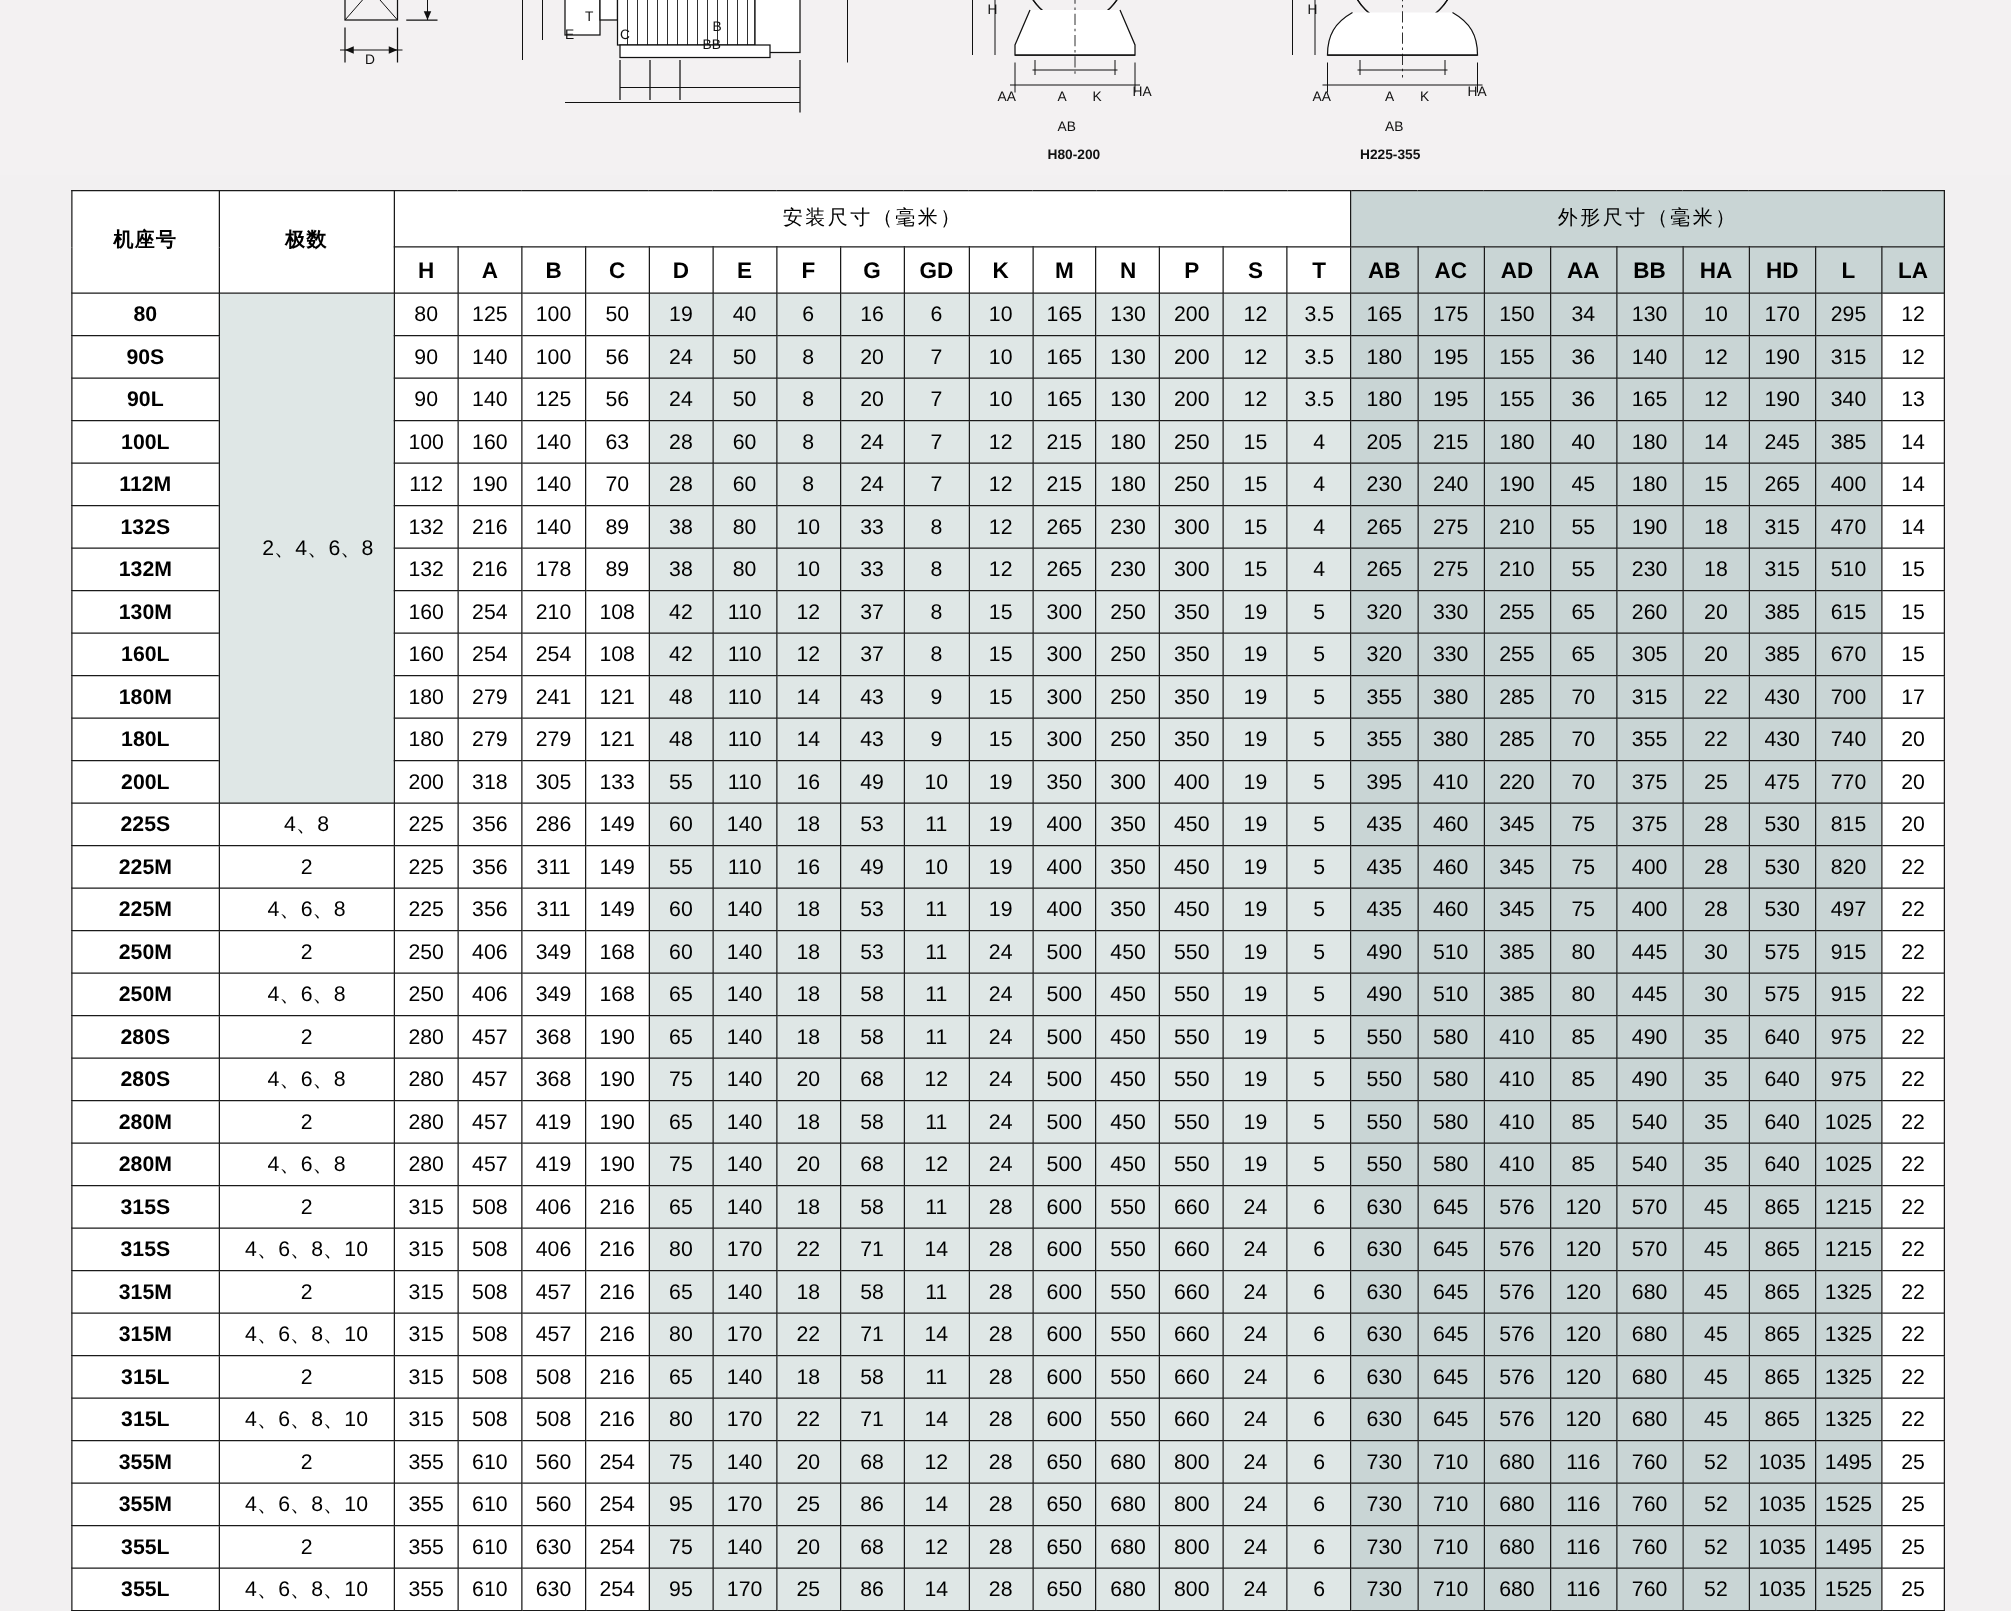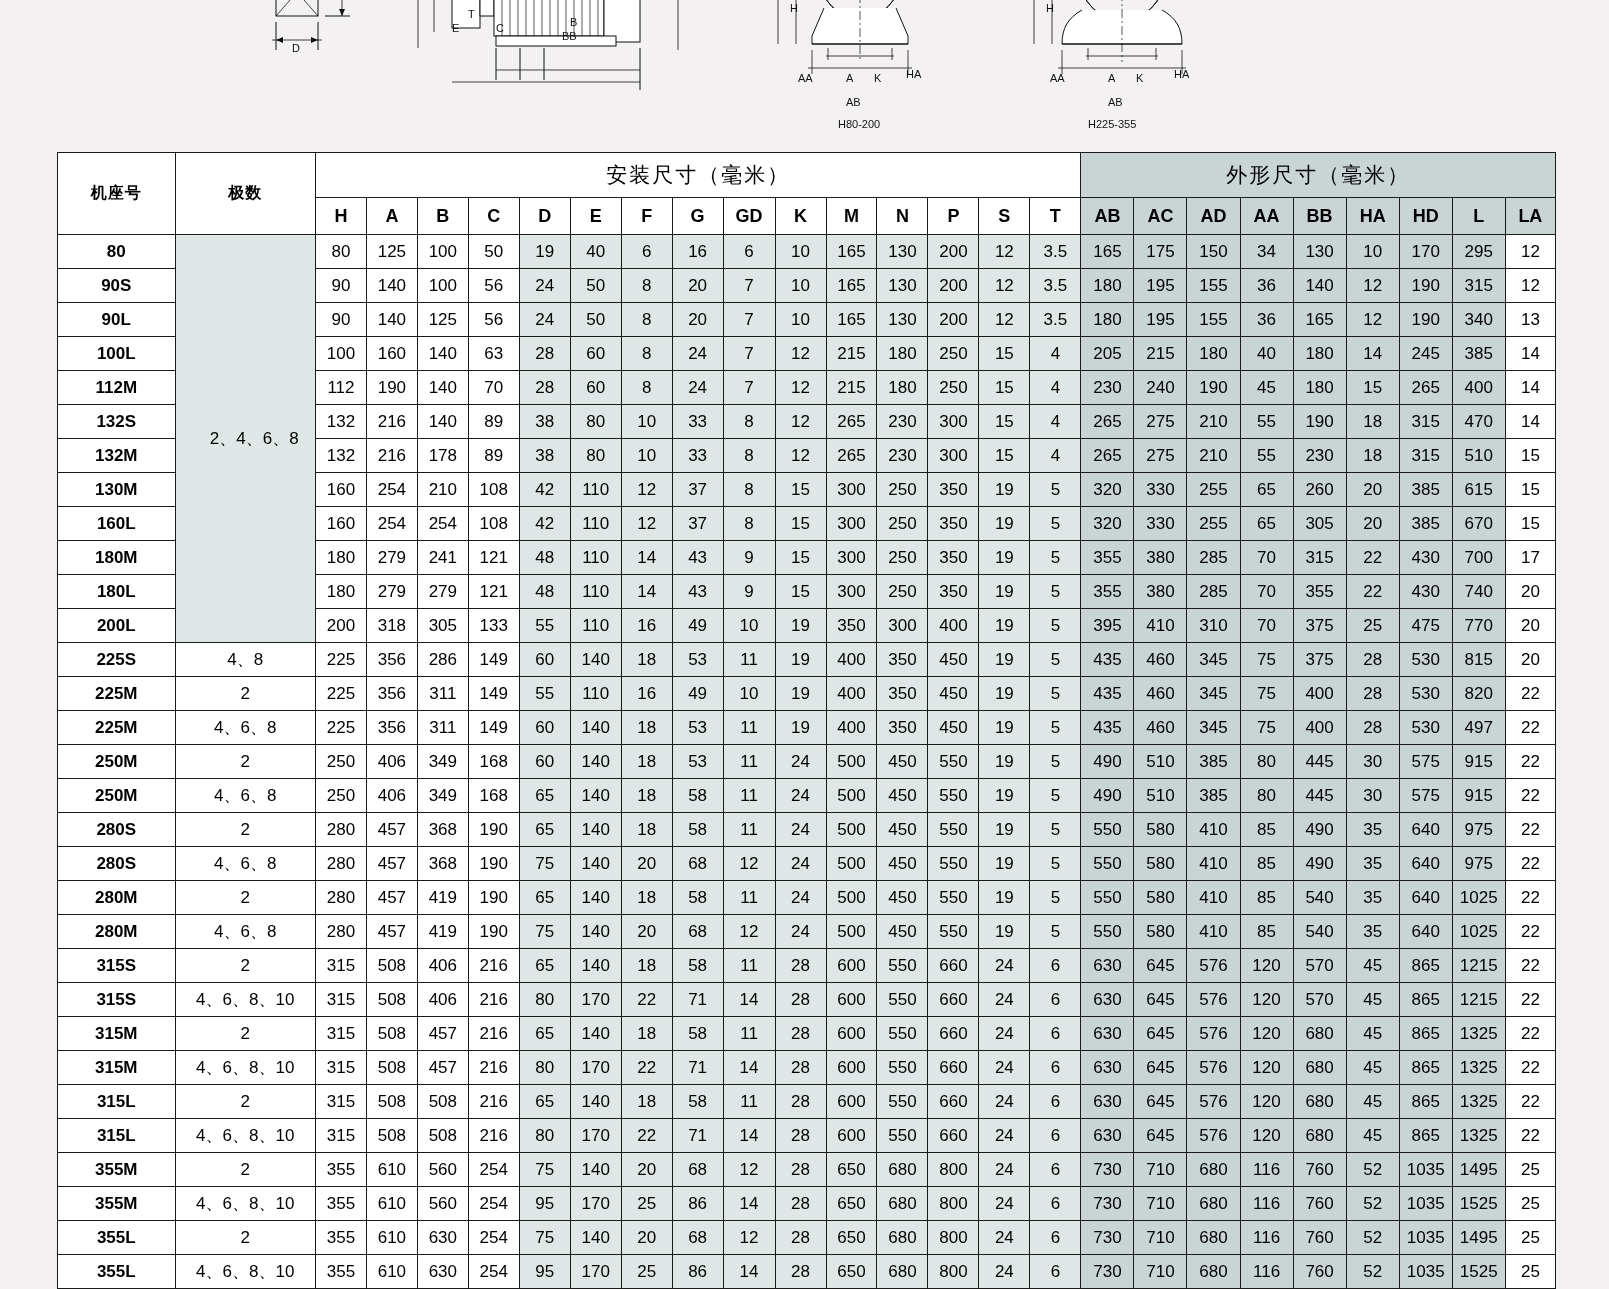--- a/index.html
+++ b/index.html
@@ -32,21 +32,21 @@
   .dwg {
     position: absolute;
     font-family: "Liberation Sans", sans-serif;
     font-size: 10px;
     color: #111;
   }
   .dwg svg { display: block; }
   .dwg-cap {
     position: absolute;
     font-size: 11px;
-    font-weight: normal;
+    font-weight: bold;
     letter-spacing: 0px;
     color: #111;
     white-space: nowrap;
   }
 
   
   #table-wrap {
     position: absolute;
     left: 57px;
     top: 152px;
@@ -64,21 +64,21 @@
     vertical-align: middle;
     font-size: 17px;
     font-family: "Liberation Sans", sans-serif;
     color: #000;
     padding: 0;
     height: 33px;
     line-height: 1.05;
     background: #ffffff;
   }
   table.spec th.hdr-group {
-    font-size: 21px;
+    font-size: 16px;
     font-weight: normal;
     letter-spacing: 2px;
     height: 44px;
   }
   table.spec th.hdr-col {
     font-size: 18px;
     font-weight: bold;
     height: 36px;
   }
   table.spec th.hdr-side {
@@ -620,21 +620,21 @@
             <td class="sh-light">49</td>
             <td class="sh-light">10</td>
             <td class="sh-light">19</td>
             <td class="sh-light">350</td>
             <td class="sh-light">300</td>
             <td class="sh-light">400</td>
             <td class="sh-light">19</td>
             <td class="sh-light">5</td>
             <td class="sh-out">395</td>
             <td class="sh-out">410</td>
-            <td class="sh-out">310</td>
+            <td class="sh-out">220</td>
             <td class="sh-out">70</td>
             <td class="sh-out">375</td>
             <td class="sh-out">25</td>
             <td class="sh-out">475</td>
             <td class="sh-out">770</td>
             <td class="">20</td>
           </tr>
           <tr>
             <td class="frame">225S</td>
             <td class="poles">4、8</td>

